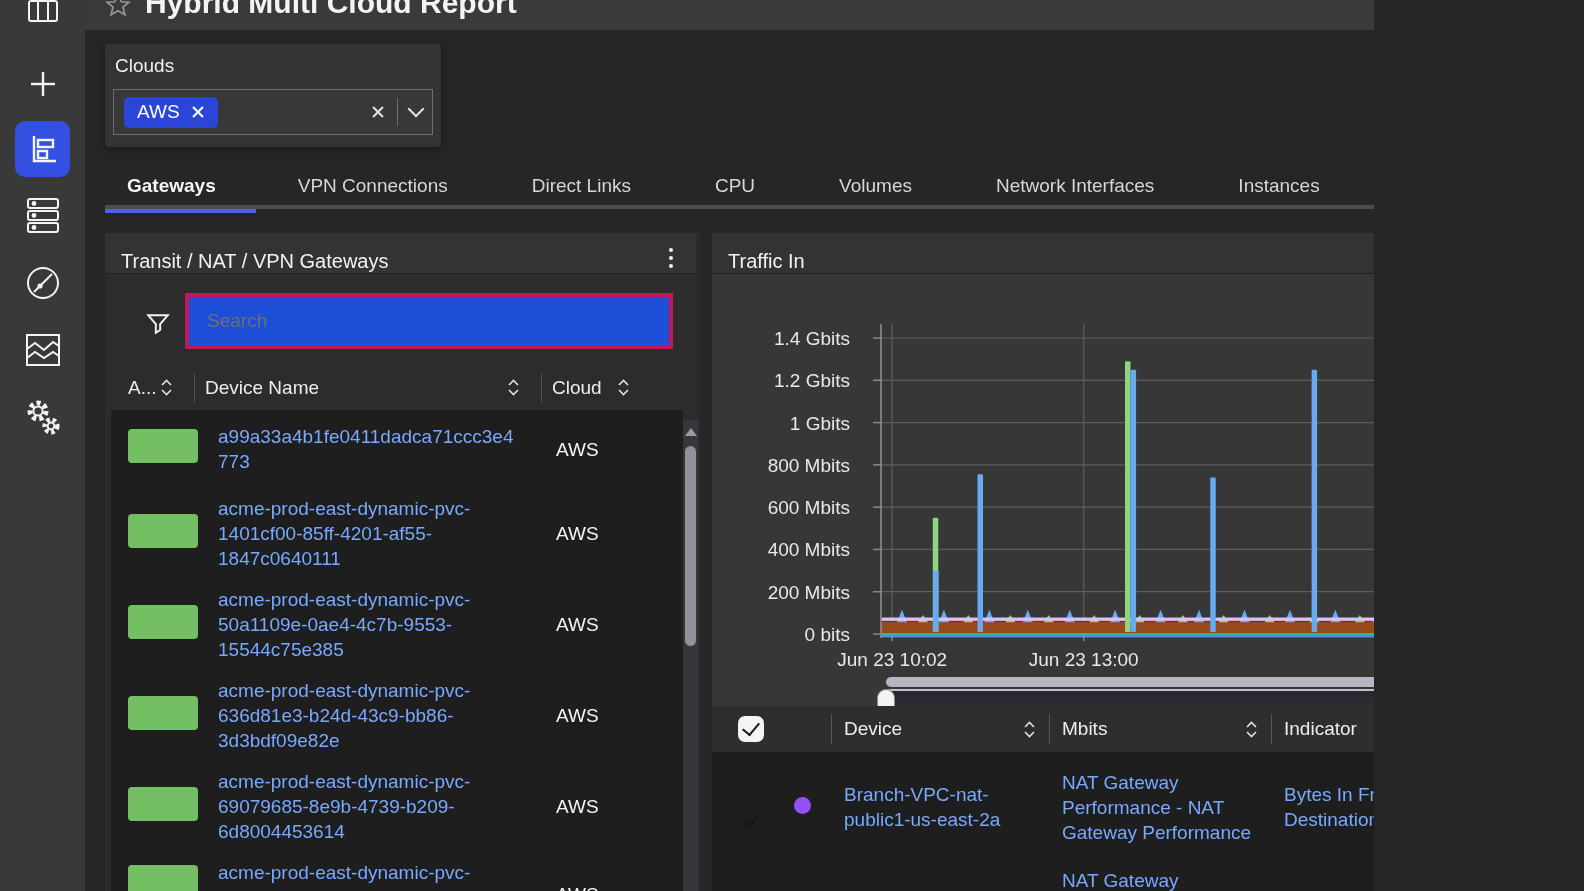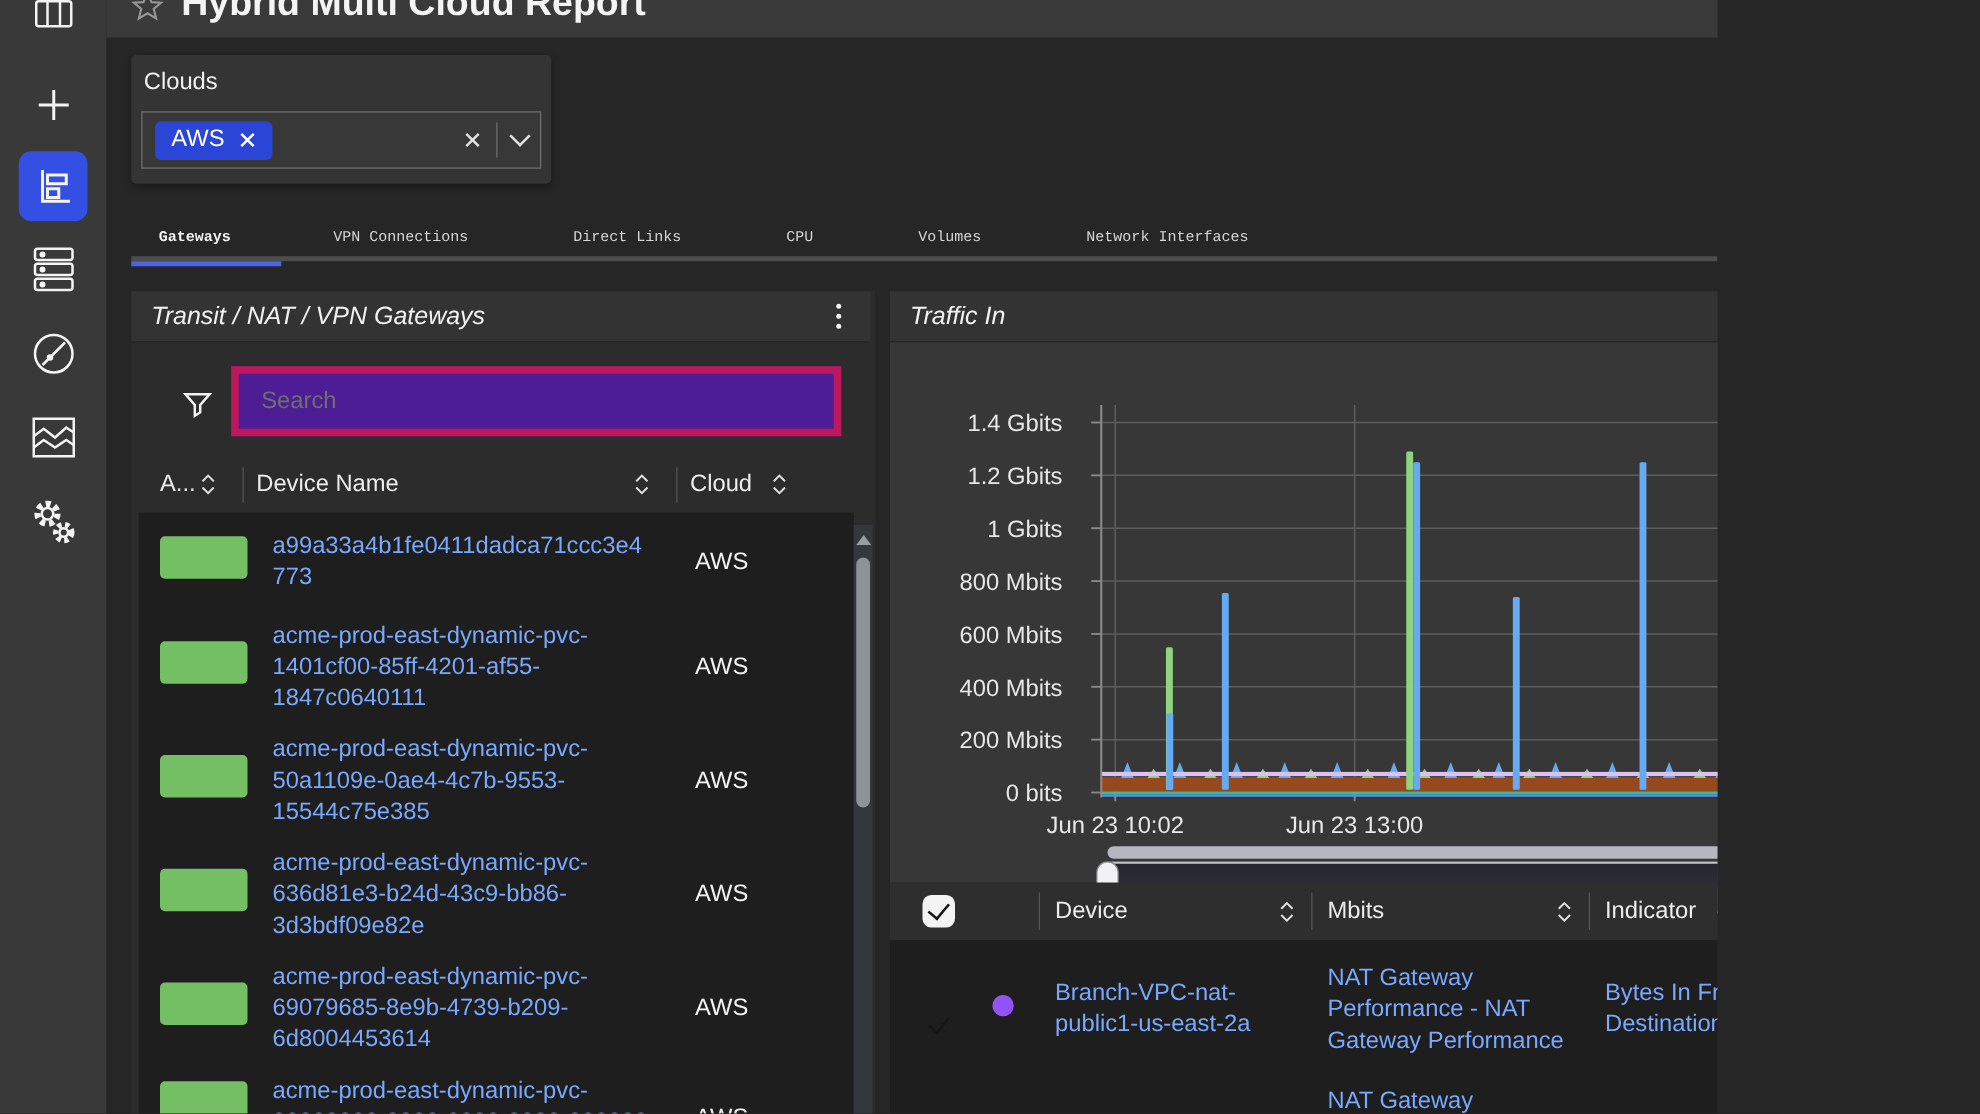--- a/index.html
+++ b/index.html
@@ -33,38 +33,38 @@
   .x-icon::before,.x-icon::after{content:"";position:absolute;left:6px;top:0;width:2px;height:14px;background:#fff;}
   .x-icon::before{transform:rotate(45deg);} .x-icon::after{transform:rotate(-45deg);}
   .x-clear::before,.x-clear::after{background:#e2e2e2;}
   .field-right{margin-left:auto;display:flex;align-items:center;gap:12px;}
   .vsep{width:1px;height:28px;background:#6f6f6f;}
   .chev{width:12px;height:12px;border-right:2px solid #e2e2e2;border-bottom:2px solid #e2e2e2;transform:rotate(45deg);margin-top:-6px;cursor:pointer;}
 
   
   .tabs{position:absolute;left:105px;top:168px;right:0;height:41px;display:flex;z-index:2;}
   .tabs-track{position:absolute;left:105px;top:205px;right:0;height:4px;background:#4d4d4d;}
-  .tab{position:relative;z-index:1;display:flex;align-items:flex-end;padding:0 42px 12px 42px;font-size:12px;color:#d6d6d6;white-space:nowrap;cursor:pointer;font-family:Liberation Mono, monospace;}
+  .tab{position:relative;z-index:1;display:flex;align-items:flex-end;padding:0 42px 12px 42px;font-size:19px;color:#d6d6d6;white-space:nowrap;cursor:pointer;}
   .tab:first-child{padding-left:22px;padding-right:40px;}
   .tab.active{color:#f4f4f4;font-weight:700;}
   .tab.active::after{content:"";position:absolute;left:0;right:0;bottom:-4px;height:4px;background:#4b63e8;}
 
   
   .panel{position:absolute;top:233px;bottom:0;background:var(--panel-body);}
-  .panel-head{position:absolute;left:0;right:4px;top:0;height:41px;background:var(--panel-head);display:flex;align-items:center;border-bottom:1px solid #232323;font-style:italic;}
+  .panel-head{position:absolute;left:0;right:4px;top:0;height:41px;background:var(--panel-head);display:flex;align-items:flex-end;border-bottom:1px solid #232323;}
   .panel-title{padding-left:16px;font-size:20px;color:#f2f2f2;}
   .kebab{margin-left:auto;margin-right:10px;width:30px;height:30px;display:flex;flex-direction:column;align-items:center;justify-content:center;gap:4px;cursor:pointer;}
   .kebab i{width:4px;height:4px;border-radius:50%;background:#f4f4f4;}
 
   .left-panel{left:105px;width:595px;}
   .right-panel{left:712px;width:872px;}
 
   
   .funnel{position:absolute;left:40px;top:78px;}
-  .search-box{position:absolute;left:80px;top:60px;width:488px;height:56px;background:#4c1d95;border:6px solid #be185d;color:#e0e0e0;font-size:19px;padding:0 18px;font-family:inherit;}
+  .search-box{position:absolute;left:80px;top:60px;width:488px;height:56px;background:#1d4ed8;border:4px solid #be185d;color:#e0e0e0;font-size:19px;padding:0 18px;font-family:inherit;}
   .search-box::placeholder{color:#6f6f6f;}
   .gw-header{position:absolute;left:0;top:132px;width:100%;height:45px;display:grid;grid-template-columns:77px 347px 1fr;padding-left:23px;align-items:center;font-size:19px;color:#ededed;}
   .gw-header .hcell{display:flex;align-items:center;height:28px;}
   .gw-header .hcell.b{border-right:1px solid #555;margin-right:10px;padding-right:8px;}
   .sort{margin-left:auto;margin-right:12px;display:inline-flex;cursor:pointer;}
   .sort.near{margin-left:14px;margin-right:0;}
   .gw-rows{position:absolute;left:6px;top:177px;width:572px;bottom:0;background:var(--rows-bg);overflow:hidden;}
   .gw-row{display:grid;grid-template-columns:90px 305px 1fr;padding:8px 0 8px 17px;align-items:center;font-size:19px;line-height:25px;}
   .gw-row.first{min-height:78px;}
   .badge{width:70px;height:34px;border-radius:4px;background:var(--green);}
@@ -184,20 +184,21 @@
   </section>
 
   <div class="tabs-track"></div>
   <nav class="tabs">
     <div class="tab active">Gateways</div>
     <div class="tab">VPN Connections</div>
     <div class="tab">Direct Links</div>
     <div class="tab">CPU</div>
     <div class="tab">Volumes</div>
     <div class="tab">Network Interfaces</div>
+    <div class="tab">Instances</div>
   </nav>
 
   <section class="panel left-panel">
     <div class="panel-head">
       <span class="panel-title">Transit / NAT / VPN Gateways</span>
       <span class="kebab">
           <i></i>
           <i></i>
           <i></i>
         </span>

